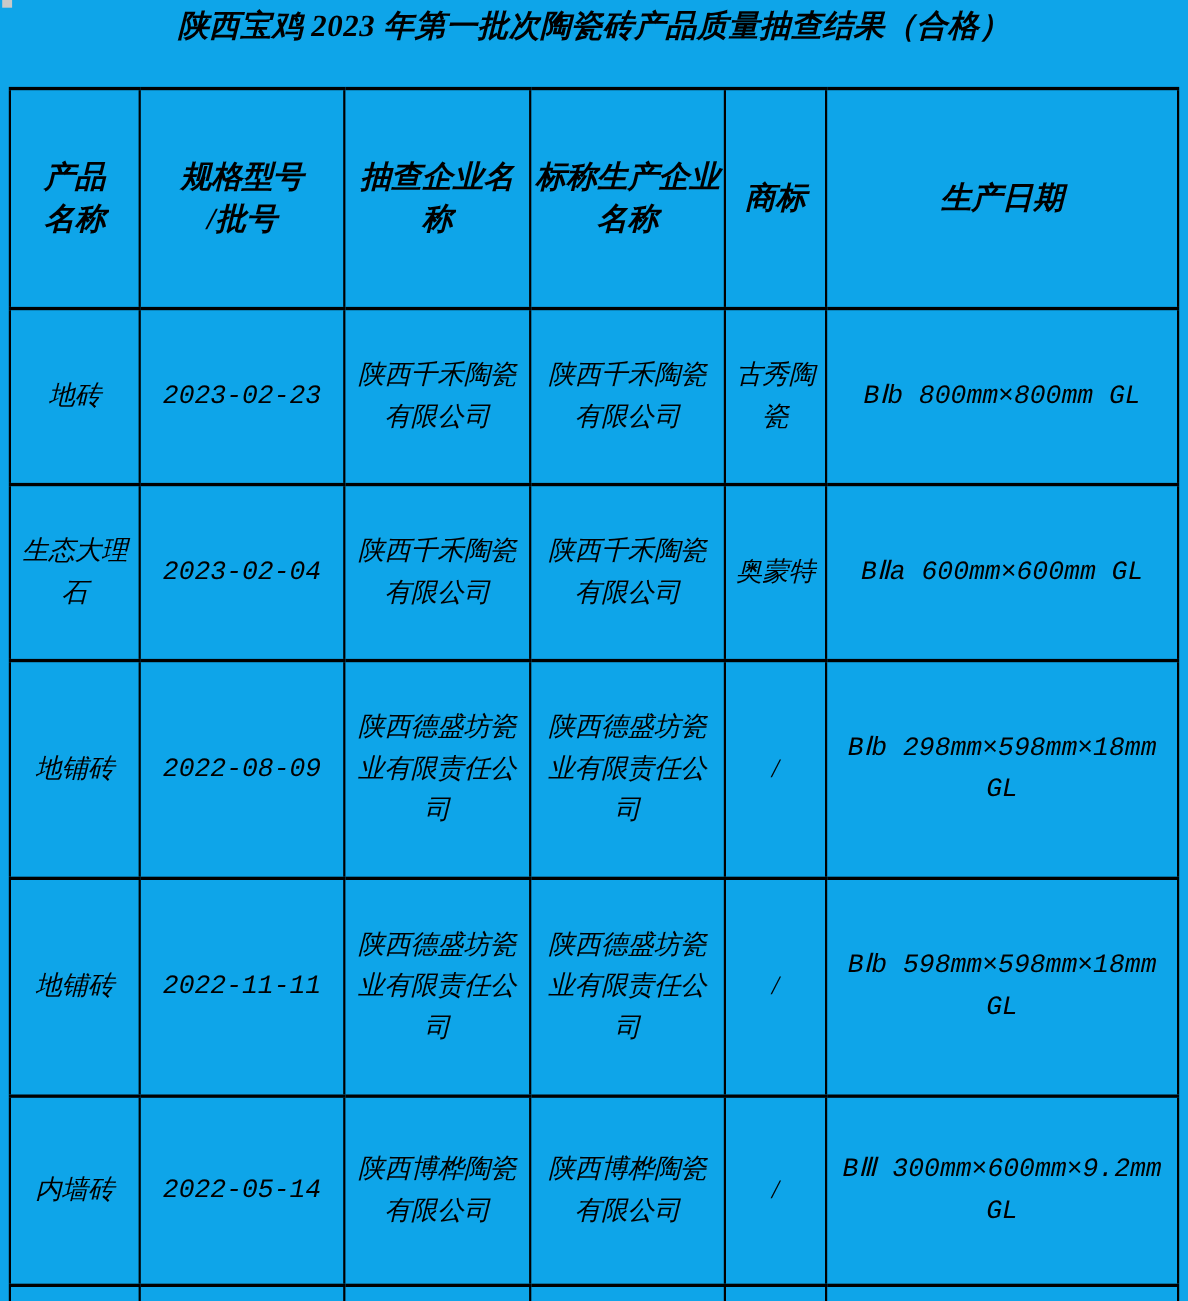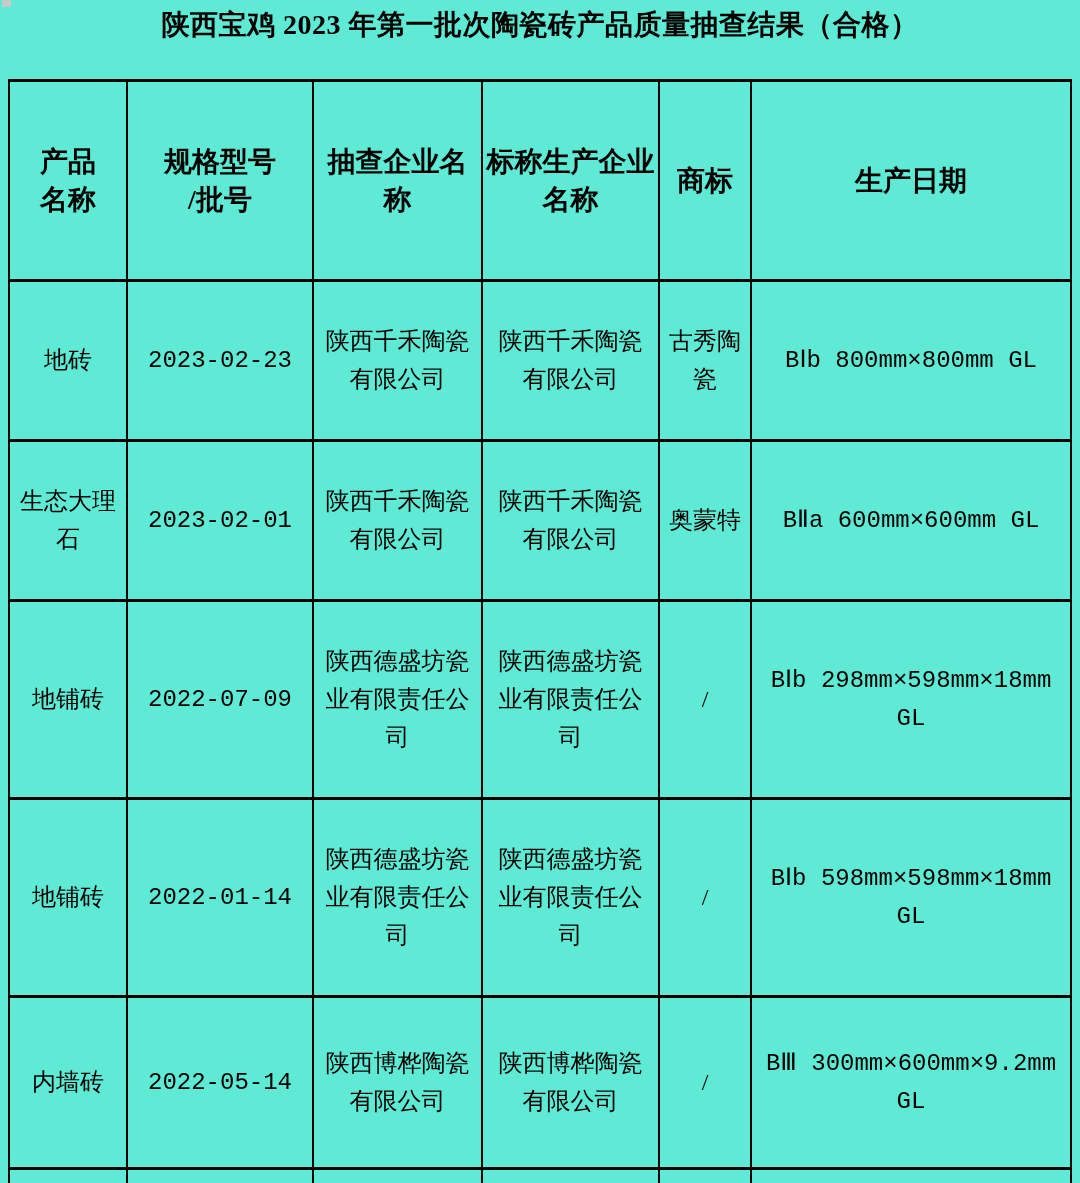--- a/index.html
+++ b/index.html
@@ -7,21 +7,22 @@
     padding: 0;
     background: #ffffff;
     color: #000000;
     font-family: "Liberation Serif", "DejaVu Serif", serif;
   }
   .page {
     position: relative;
     width: 1080px;
     height: 1183px;
     overflow: hidden;
-    background: #5eead4;
+    background: #0ea5e9;
+    font-style: italic;
   }
   .corner-artifact {
     position: absolute;
     left: 2px;
     top: 0;
     width: 9px;
     height: 7px;
     background: #c9c9c9;
   }
   .doc-title {
@@ -119,44 +120,44 @@
 有限公司</td>
         <td>陕西千禾陶瓷
 有限公司</td>
         <td>古秀陶
 瓷</td>
         <td class="mono spec">BⅠb 800mm×800mm GL</td>
       </tr>
       <tr class="r2">
         <td>生态大理
 石</td>
-        <td class="mono">2023-02-01</td>
+        <td class="mono">2023-02-04</td>
         <td>陕西千禾陶瓷
 有限公司</td>
         <td>陕西千禾陶瓷
 有限公司</td>
         <td>奥蒙特</td>
         <td class="mono spec">BⅡa 600mm×600mm GL</td>
       </tr>
       <tr class="r3">
         <td>地铺砖</td>
-        <td class="mono">2022-07-09</td>
+        <td class="mono">2022-08-09</td>
         <td>陕西德盛坊瓷
 业有限责任公
 司</td>
         <td>陕西德盛坊瓷
 业有限责任公
 司</td>
         <td>/</td>
         <td class="mono spec">BⅠb 298mm×598mm×18mm
 GL</td>
       </tr>
       <tr class="r4">
         <td>地铺砖</td>
-        <td class="mono">2022-01-14</td>
+        <td class="mono">2022-11-11</td>
         <td>陕西德盛坊瓷
 业有限责任公
 司</td>
         <td>陕西德盛坊瓷
 业有限责任公
 司</td>
         <td>/</td>
         <td class="mono spec">BⅠb 598mm×598mm×18mm
 GL</td>
       </tr>

